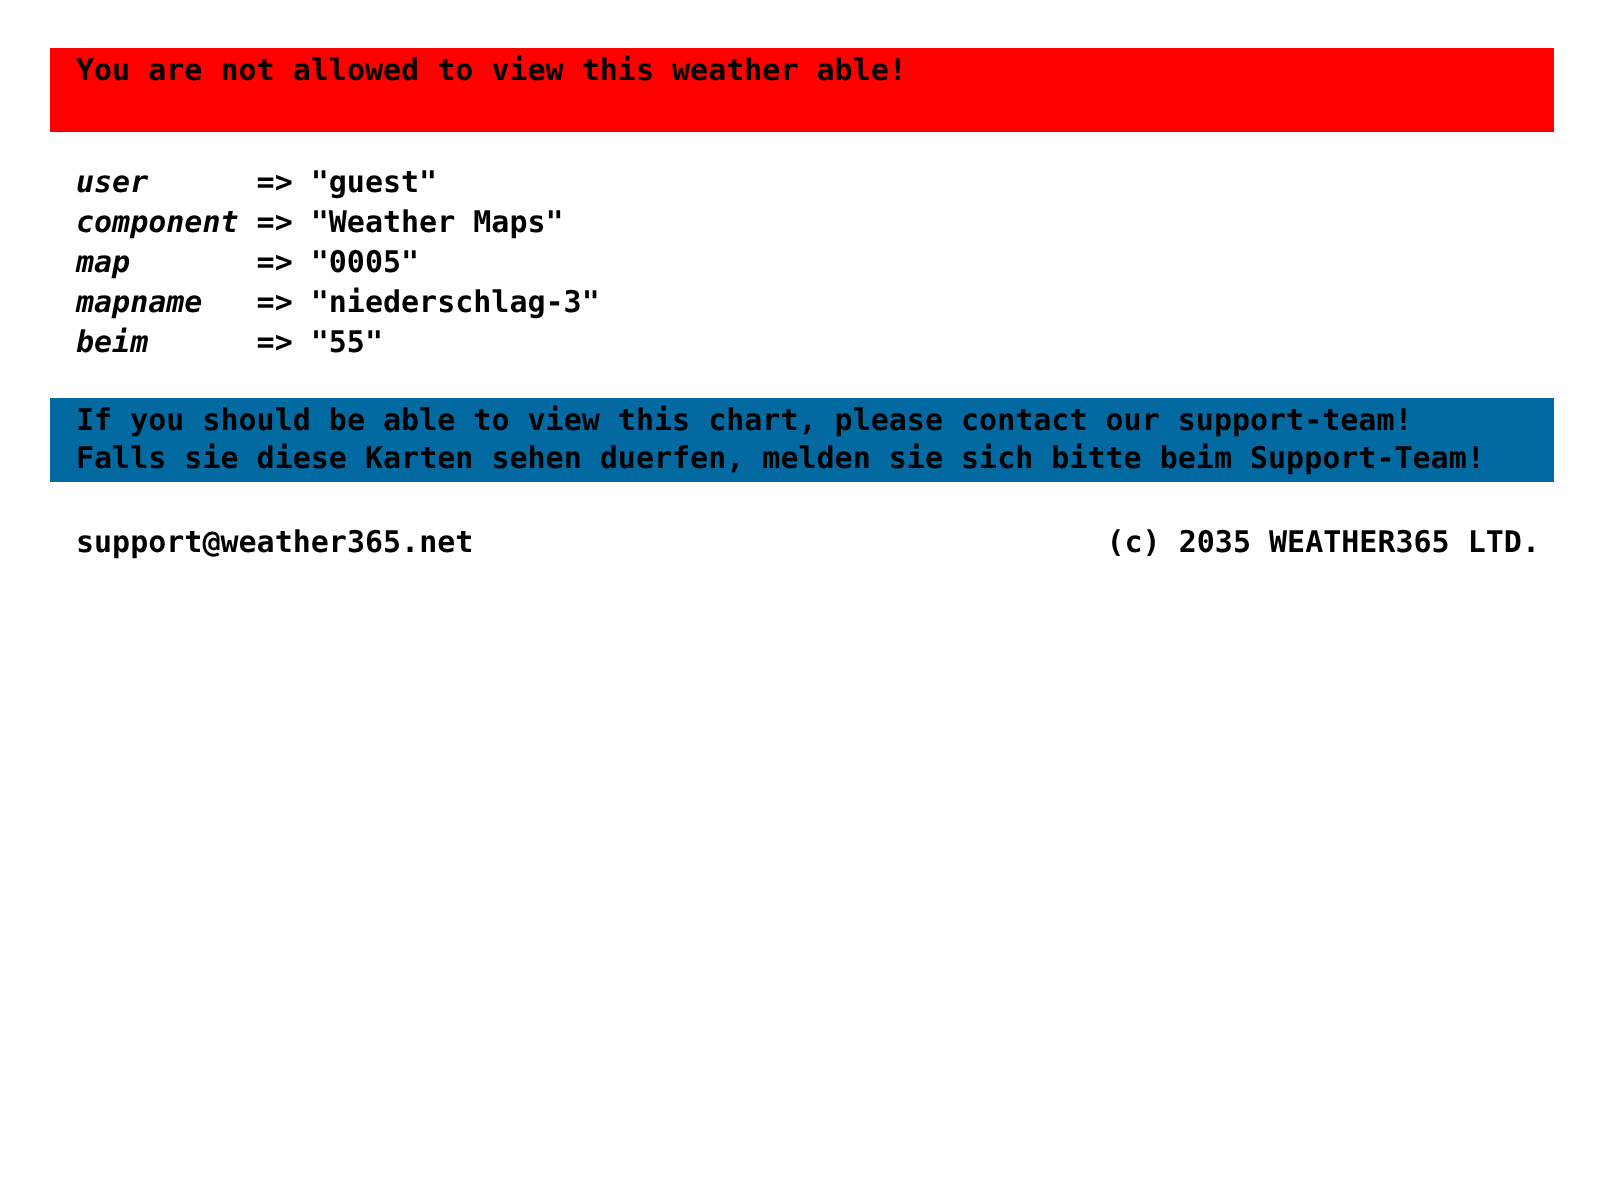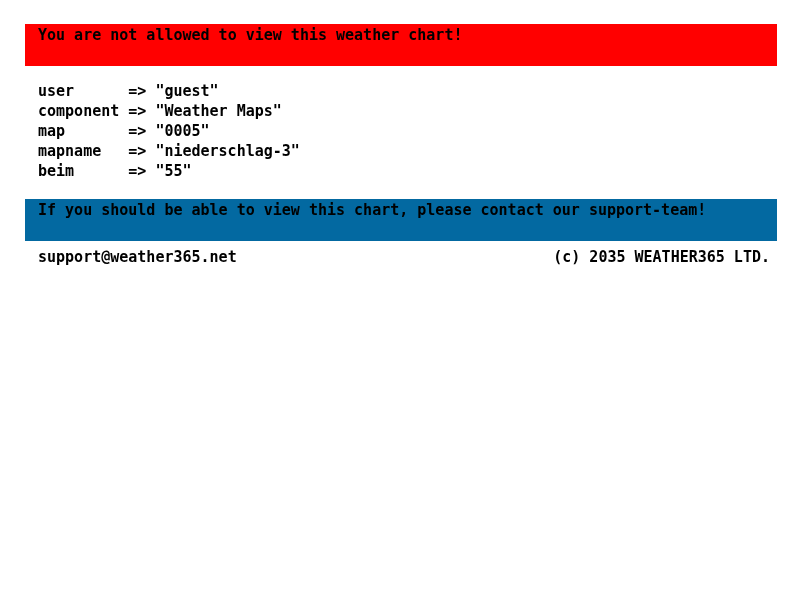--- a/index.html
+++ b/index.html
@@ -32,43 +32,44 @@
     position: absolute;
     left: 38px;
     top: 81px;
     font-size: 15px;
     line-height: 20px;
     white-space: nowrap;
   }
   .kv-row .kv-key {
     display: inline-block;
     width: 10ch;
+    font-style: italic;
   }
   .kv-row .kv-value {
     margin-left: 1ch;
   }
 
   .footer-row {
     position: absolute;
     left: 38px;
-    top: 249px;
+    top: 263px;
     width: 732px;
     display: flex;
     justify-content: space-between;
     font-size: 15px;
     line-height: 16px;
     white-space: nowrap;
     text-align: center;
   }
 </style>
 </head>
 <body>
 
 <div class="banner banner-error" style="background-color: rgb(255, 0, 0);">
-  <div>You are not allowed to view this weather chart!</div>
+  <div>You are not allowed to view this weather able!</div>
 </div>
 
 <div class="kv-block">
   <div class="kv-row">
     <span class="kv-key">user</span><span class="kv-arrow">=&gt;</span><span class="kv-value">"guest"</span>
   </div>
   <div class="kv-row">
     <span class="kv-key">component</span><span class="kv-arrow">=&gt;</span><span class="kv-value">"Weather Maps"</span>
   </div>
   <div class="kv-row">
@@ -77,18 +78,19 @@
   <div class="kv-row">
     <span class="kv-key">mapname</span><span class="kv-arrow">=&gt;</span><span class="kv-value">"niederschlag-3"</span>
   </div>
   <div class="kv-row">
     <span class="kv-key">beim</span><span class="kv-arrow">=&gt;</span><span class="kv-value">"55"</span>
   </div>
 </div>
 
 <div class="banner banner-support" style="background-color: #0369a1;">
   <div>If you should be able to view this chart, please contact our support-team!</div>
+  <div>Falls sie diese Karten sehen duerfen, melden sie sich bitte beim Support-Team!</div>
 </div>
 
 <div class="footer-row">
   <span>support@weather365.net</span>
   <span>(c) 2035 WEATHER365 LTD.</span>
 </div>
 
 </body></html>

